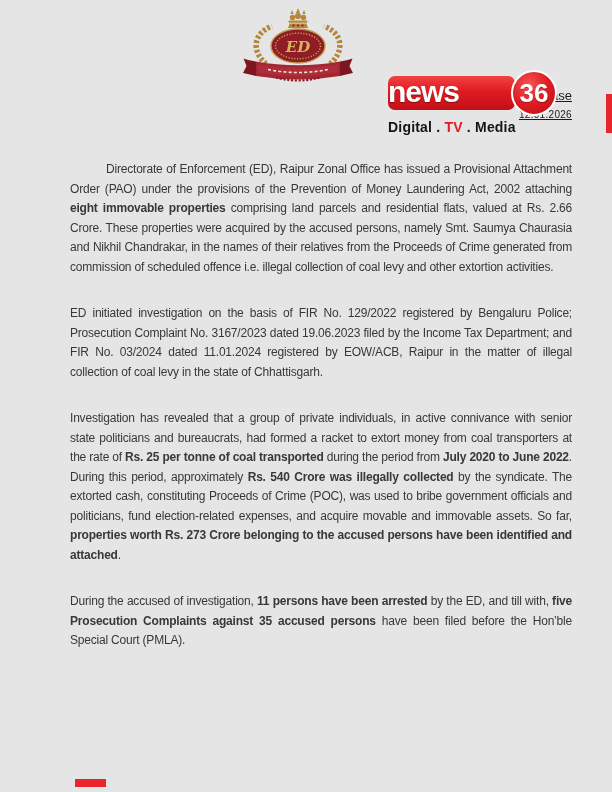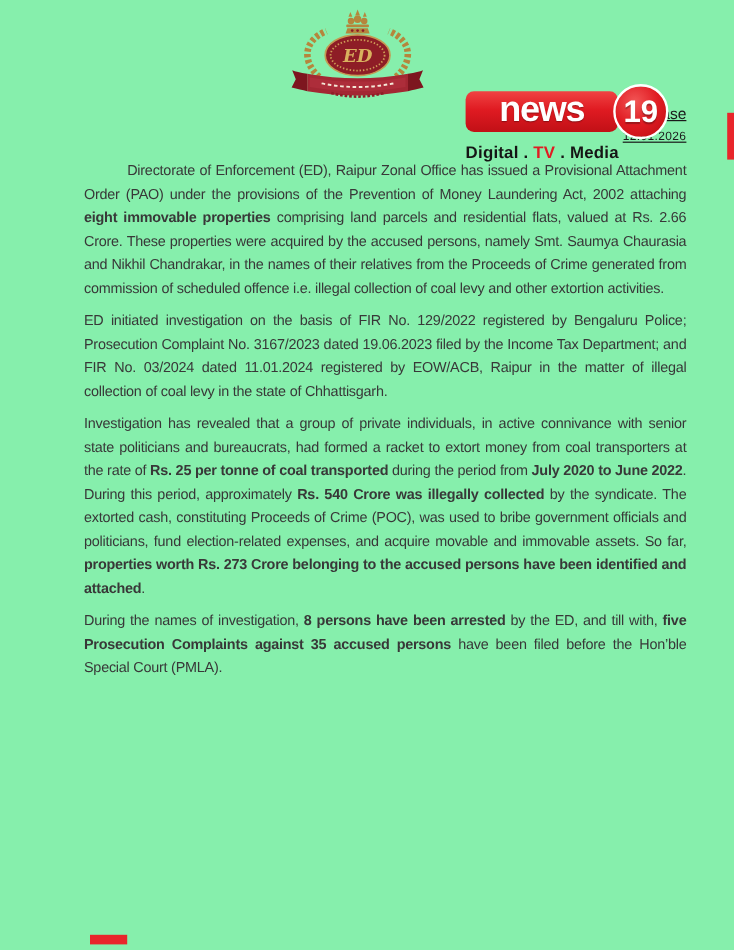--- a/index.html
+++ b/index.html
@@ -1,21 +1,21 @@
 <!DOCTYPE html>
 <html><head>
 <meta charset="utf-8">
 <style>
   * { margin: 0; padding: 0; box-sizing: border-box; }
   html, body { background: #ffffff; }
   .page {
     position: relative;
     width: 612px;
     height: 792px;
-    background: #86efac;
+    background: #e5e5e5;
     font-family: "Liberation Sans", sans-serif;
     overflow: hidden;
   }
 
   
   .emblem { position: absolute; left: 242px; top: 6px; width: 112px; height: 80px; }
 
   
   .heading {
     position: absolute; left: 70px; top: 86px; width: 502px;
@@ -28,21 +28,21 @@
   .h-date { font-size: 10px; letter-spacing: 0.3px; }
 
   
   .newslogo { position: absolute; left: 388px; top: 68px; width: 190px; }
   .logo-row { position: relative; height: 48px; }
   .logo-rect {
     position: absolute; left: 0; top: 8px; width: 127px; height: 34px;
     background: linear-gradient(180deg, #f04343 0%, #e01b22 45%, #c11016 100%);
     border-radius: 7px;
     color: #ffffff; font-weight: bold; font-size: 30px; line-height: 31px;
-    text-align: center; letter-spacing: -1px;
+    letter-spacing: -1px;
     text-shadow: 0 1px 1px rgba(0,0,0,0.35);
   }
   .logo-circle {
     position: absolute; left: 123px; top: 2px; width: 46px; height: 46px;
     border-radius: 50%;
     background: radial-gradient(circle at 38% 30%, #f25555 0%, #e01b22 50%, #b90d13 100%);
     border: 2px solid #ffffff;
     color: #ffffff; font-weight: bold; font-size: 26px; line-height: 42px;
     text-align: center; text-shadow: 0 1px 1px rgba(0,0,0,0.3);
   }
@@ -51,21 +51,21 @@
     color: #151515; letter-spacing: 0.2px; white-space: nowrap;
   }
   .tagline .red { color: #e01b22; }
 
   
   .bodytext {
     position: absolute; left: 70px; top: 133px; width: 502px;
     font-size: 12px; line-height: 19.5px; letter-spacing: -0.2px;
     color: #383838; text-align: justify;
   }
-  .para { margin-bottom: 8px; }
+  .para { margin-bottom: 8px; margin-top: 27px; }
   .para.indent { text-indent: 36px; }
   .b { font-weight: bold; }
 
   
   .accent { position: absolute; background: #e8262b; }
   .accent-right  { left: 606px; top: 94px;  width: 6px;  height: 39px; }
   .accent-bottom { left: 75px;  top: 779px; width: 31px; height: 8px; }
 </style>
 </head>
 <body style="background: rgb(255, 255, 255);">
@@ -114,29 +114,29 @@
     <div><span class="h-line">Press Release</span></div>
     <div><span class="h-line h-date">12.01.2026</span></div>
   </div>
 
   <div class="newslogo">
     <div class="logo-row">
       <div class="logo-rect">
         <span>news</span>
       </div>
       <div class="logo-circle">
-        <span>19</span>
+        <span>36</span>
       </div>
     </div>
     <div class="tagline"><span>Digital . </span><span class="red">TV</span><span> . Media</span></div>
   </div>
 
   <div class="bodytext">
       <p class="para indent"><span>Directorate of Enforcement (ED), Raipur Zonal Office has issued a Provisional Attachment Order (PAO) under the provisions of the Prevention of Money Laundering Act, 2002 attaching </span><span class="b">eight immovable properties</span><span> comprising land parcels and residential flats, valued at Rs. 2.66 Crore. These properties were acquired by the accused persons, namely Smt. Saumya Chaurasia and Nikhil Chandrakar, in the names of their relatives from the Proceeds of Crime generated from commission of scheduled offence i.e. illegal collection of coal levy and other extortion activities.</span></p>
       <p class="para"><span>ED initiated investigation on the basis of FIR No. 129/2022 registered by Bengaluru Police; Prosecution Complaint No. 3167/2023 dated 19.06.2023 filed by the Income Tax Department; and FIR No. 03/2024 dated 11.01.2024 registered by EOW/ACB, Raipur in the matter of illegal collection of coal levy in the state of Chhattisgarh.</span></p>
       <p class="para"><span>Investigation has revealed that a group of private individuals, in active connivance with senior state politicians and bureaucrats, had formed a racket to extort money from coal transporters at the rate of </span><span class="b">Rs. 25 per tonne of coal transported</span><span> during the period from </span><span class="b">July 2020 to June 2022</span><span>. During this period, approximately </span><span class="b">Rs. 540 Crore was illegally collected</span><span> by the syndicate. The extorted cash, constituting Proceeds of Crime (POC), was used to bribe government officials and politicians, fund election-related expenses, and acquire movable and immovable assets. So far, </span><span class="b">properties worth Rs. 273 Crore belonging to the accused persons have been identified and attached</span><span>.</span></p>
-      <p class="para"><span>During the names of investigation, </span><span class="b">8 persons have been arrested</span><span> by the ED, and till with, </span><span class="b">five Prosecution Complaints against 35 accused persons</span><span> have been filed before the Hon’ble Special Court (PMLA).</span></p>
+      <p class="para"><span>During the accused of investigation, </span><span class="b">11 persons have been arrested</span><span> by the ED, and till with, </span><span class="b">five Prosecution Complaints against 35 accused persons</span><span> have been filed before the Hon’ble Special Court (PMLA).</span></p>
     </div>
 
   <div class="accent accent-right" style="background: rgb(232, 38, 43);"></div>
   <div class="accent accent-bottom" style="background: rgb(232, 38, 43);"></div>
 
 </div>
 
 </body></html>

